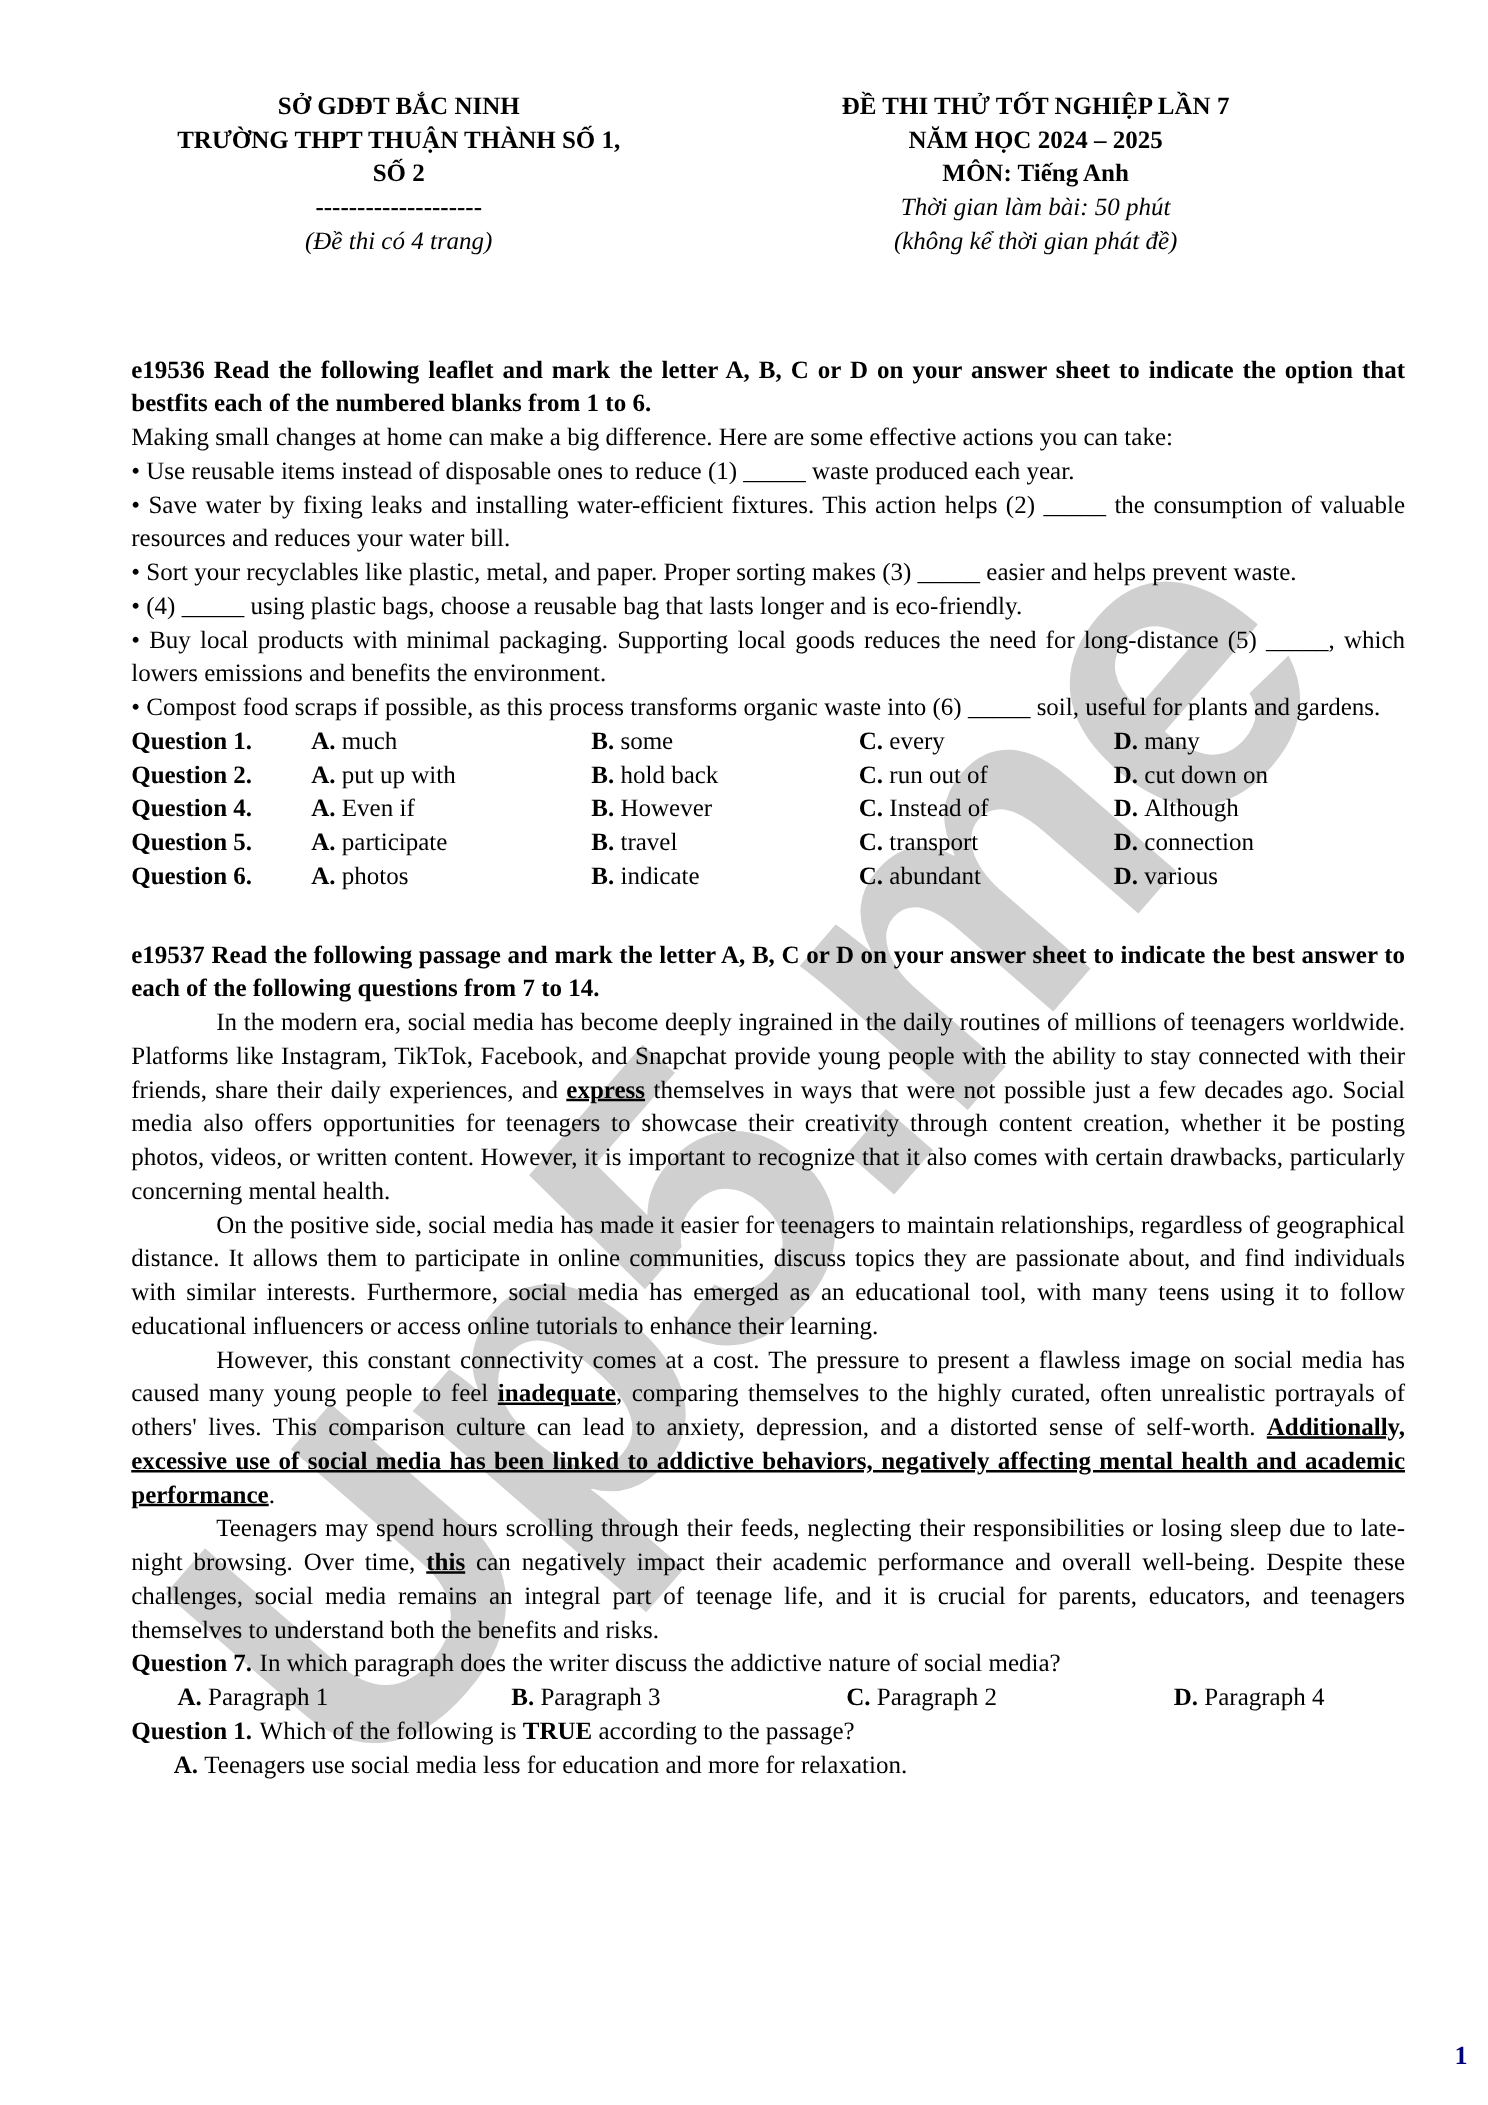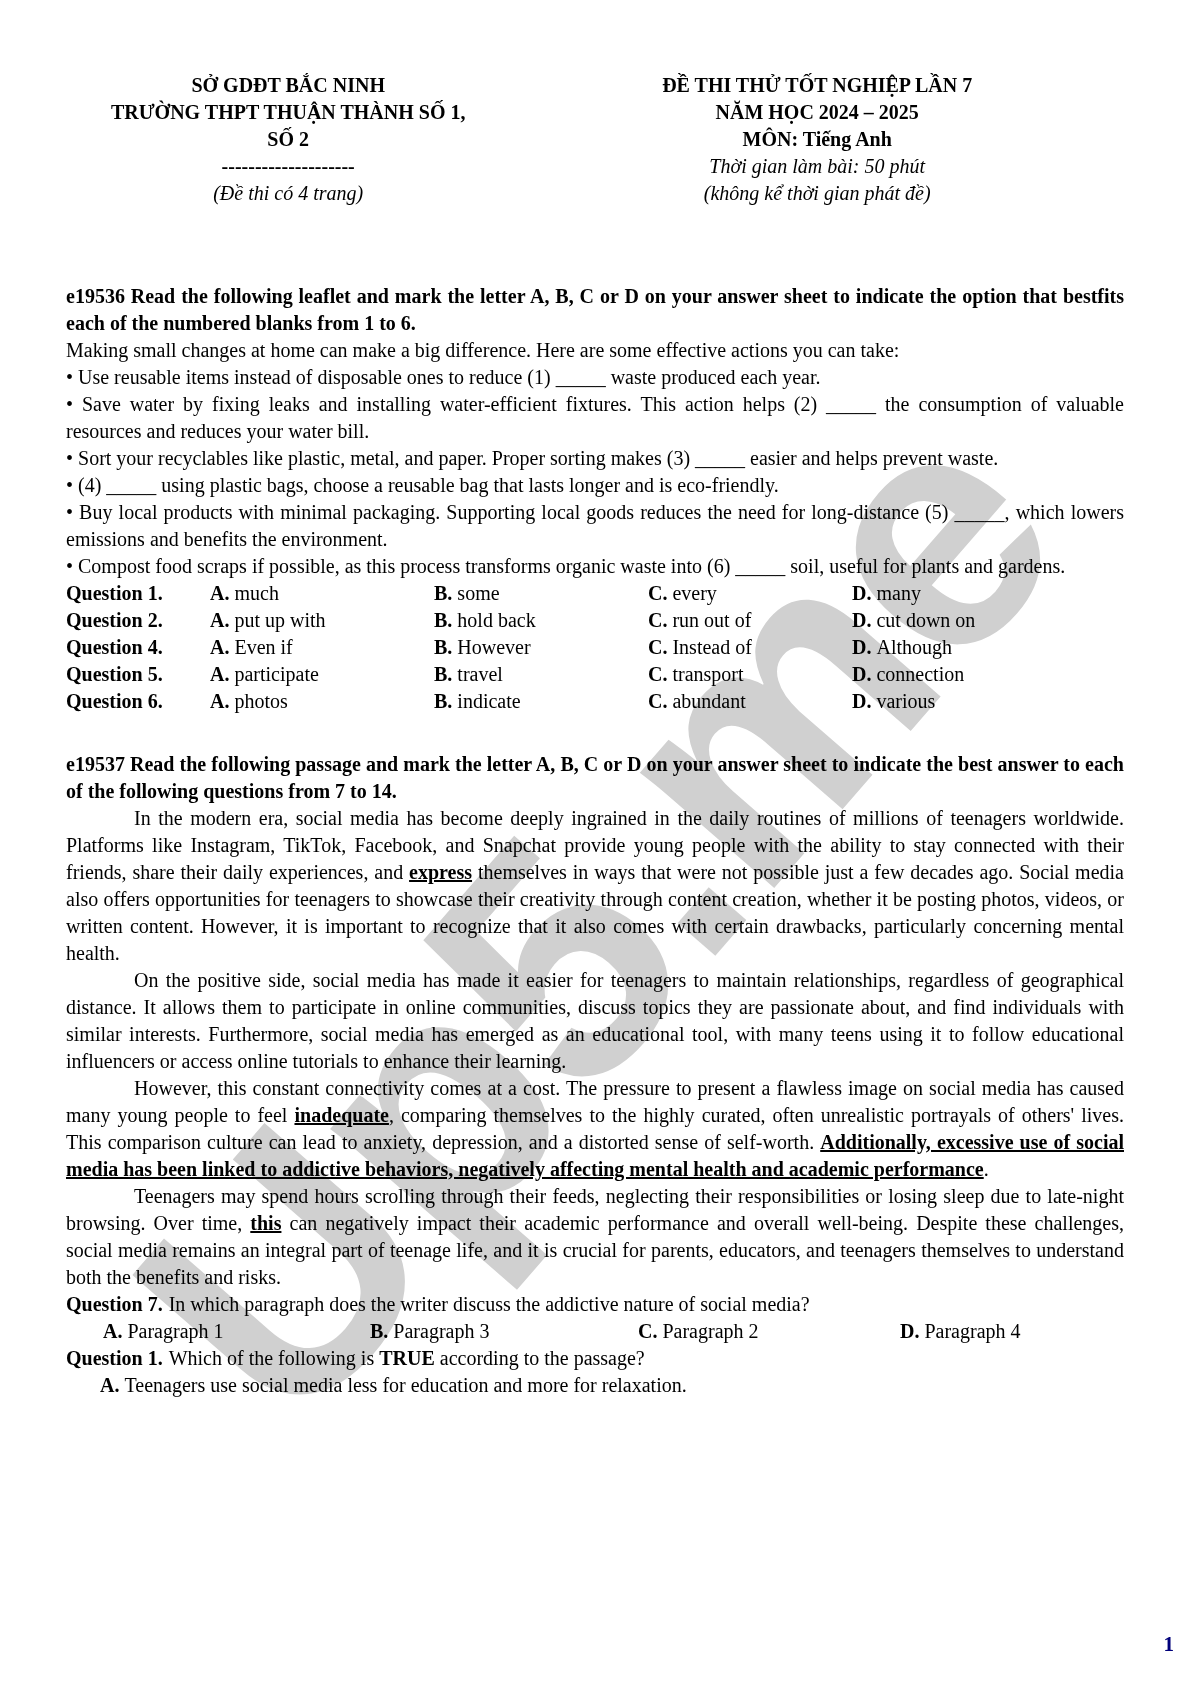--- a/index.html
+++ b/index.html
@@ -24,20 +24,21 @@
     font-size: 335px;
     color: #d0d0d0;
     white-space: nowrap;
     z-index: 0;
     letter-spacing: -4px;
   }
   .content {
     position: relative;
     z-index: 1;
     padding: 72px 66px 0 66px;
+    margin-left: 39px;
   }
   .b { font-weight: bold; }
   .i { font-style: italic; }
   .c { text-align: center; }
   .j { text-align: justify; }
   p { margin: 0; }
 
   .header { display: flex; }
   .header-left  { flex: 0 0 42%; text-align: center; }
   .header-right { flex: 1 1 auto; text-align: center; }

